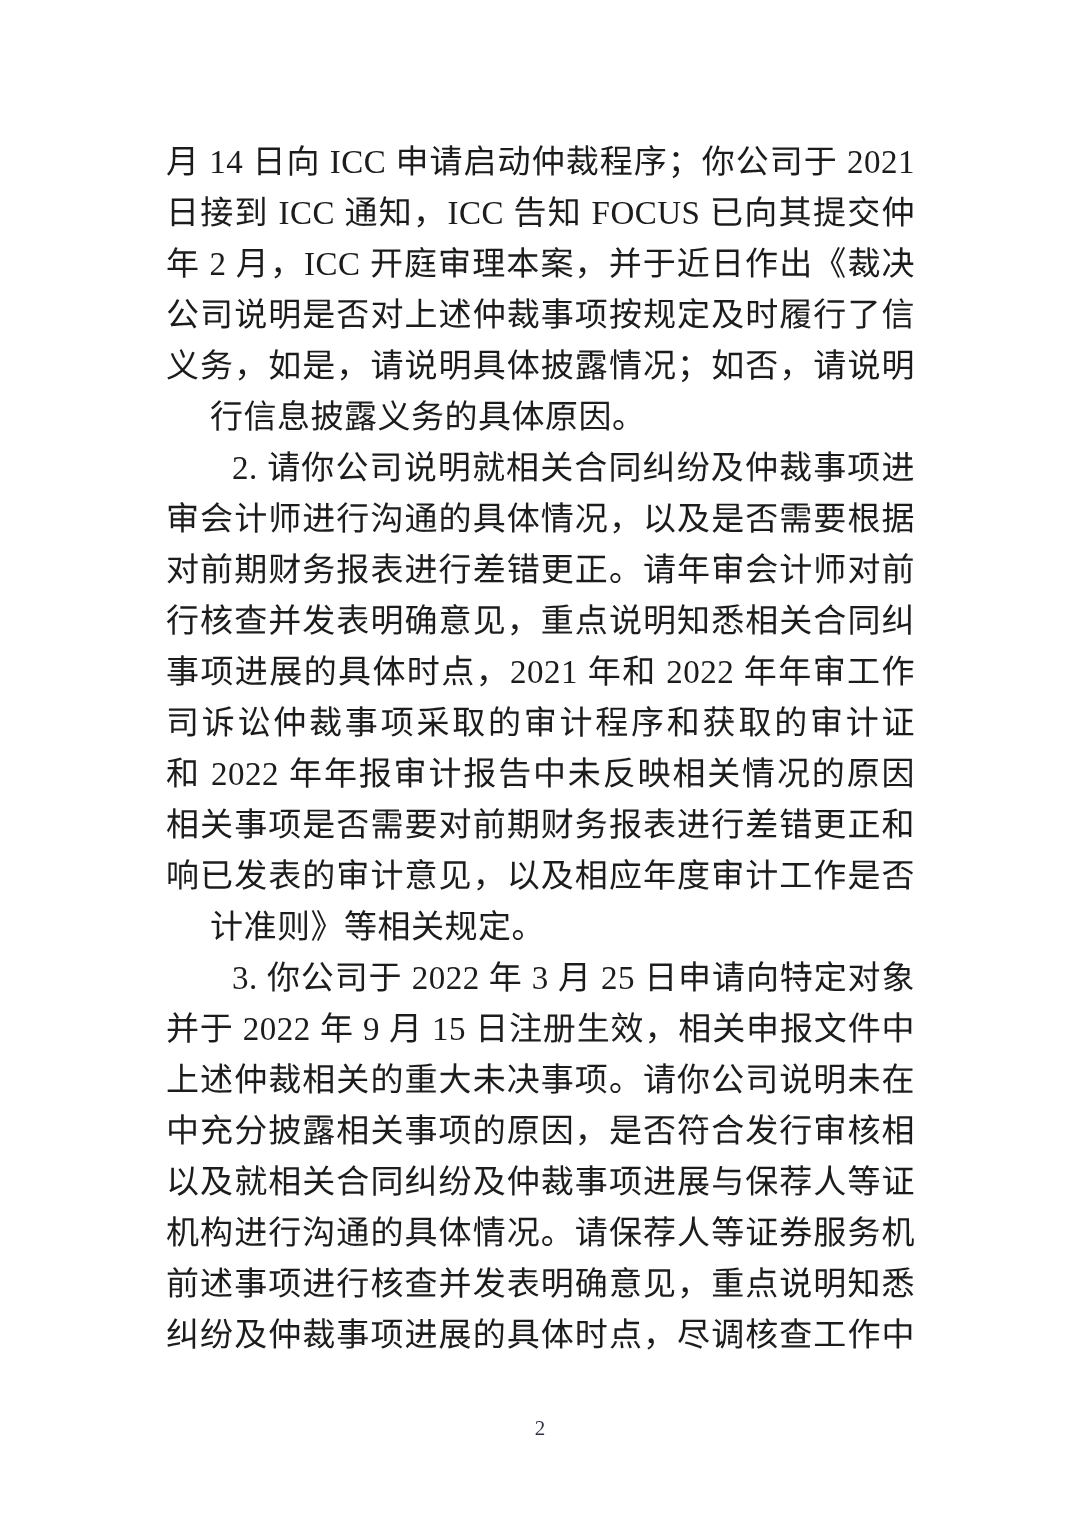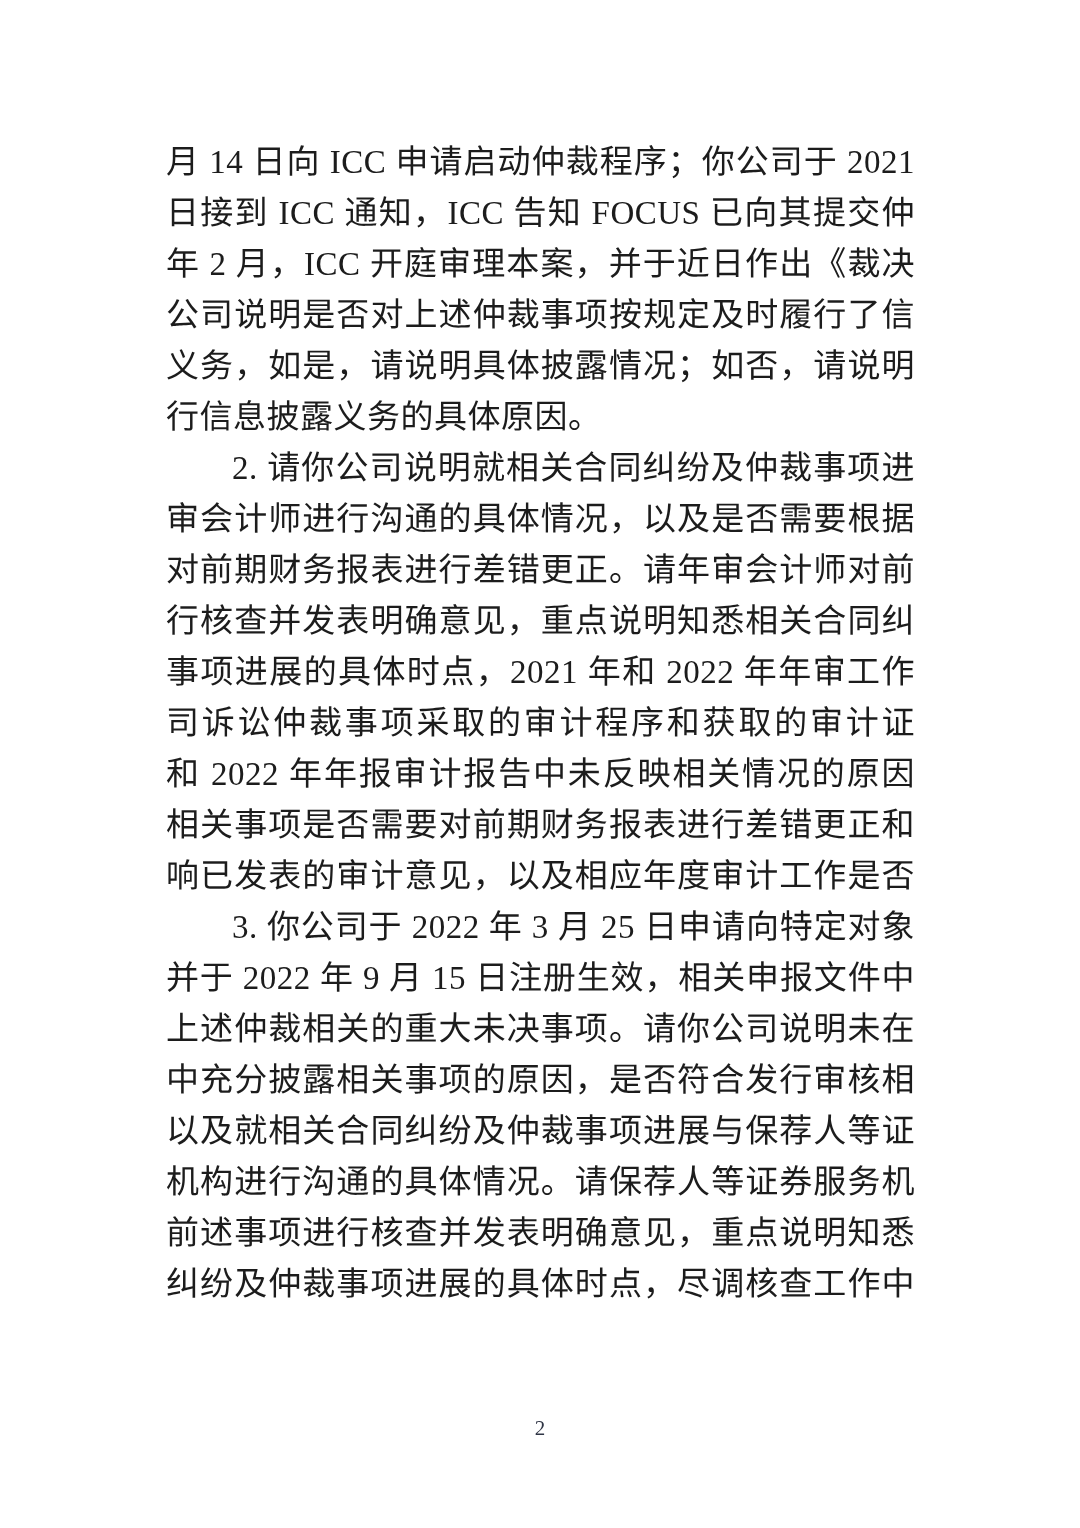--- a/index.html
+++ b/index.html
@@ -27,20 +27,21 @@
     font-size: 33px;
     letter-spacing: 0.5px;
     text-align: justify;
     text-align-last: justify;
     text-justify: inter-character;
     overflow: hidden;
   }
   .line.end {
     text-align: left;
     text-align-last: left;
+    margin-left: 44px;
   }
   .line.indent {
     padding-left: 66px;
   }
   .page-number {
     position: absolute;
     left: 0;
     top: 1413px;
     width: 1080px;
     height: 30px;
@@ -63,20 +64,21 @@
       <div class="line end">行信息披露义务的具体原因。</div>
       <div class="line fill indent">2. 请你公司说明就相关合同纠纷及仲裁事项进展与年</div>
       <div class="line fill">审会计师进行沟通的具体情况，以及是否需要根据仲裁结果</div>
       <div class="line fill">对前期财务报表进行差错更正。请年审会计师对前述事项进</div>
       <div class="line fill">行核查并发表明确意见，重点说明知悉相关合同纠纷及仲裁</div>
       <div class="line fill">事项进展的具体时点，2021 年和 2022 年年审工作中对于公</div>
       <div class="line fill">司诉讼仲裁事项采取的审计程序和获取的审计证据，2021 年</div>
       <div class="line fill">和 2022 年年报审计报告中未反映相关情况的原因及合理性，</div>
       <div class="line fill">相关事项是否需要对前期财务报表进行差错更正和是否影</div>
       <div class="line fill">响已发表的审计意见，以及相应年度审计工作是否符合《审</div>
+      <div class="line end">计准则》等相关规定。</div>
       <div class="line fill indent">3. 你公司于 2022 年 3 月 25 日申请向特定对象发行股票，</div>
       <div class="line fill">并于 2022 年 9 月 15 日注册生效，相关申报文件中并未提及</div>
       <div class="line fill">上述仲裁相关的重大未决事项。请你公司说明未在申报文件</div>
       <div class="line fill">中充分披露相关事项的原因，是否符合发行审核相关规则，</div>
       <div class="line fill">以及就相关合同纠纷及仲裁事项进展与保荐人等证券服务</div>
       <div class="line fill">机构进行沟通的具体情况。请保荐人等证券服务机构分别对</div>
       <div class="line fill">前述事项进行核查并发表明确意见，重点说明知悉相关合同</div>
       <div class="line fill">纠纷及仲裁事项进展的具体时点，尽调核查工作中对于公司</div>
     </div>
   <div class="page-number" style="color: rgb(47, 53, 69);">2</div>

